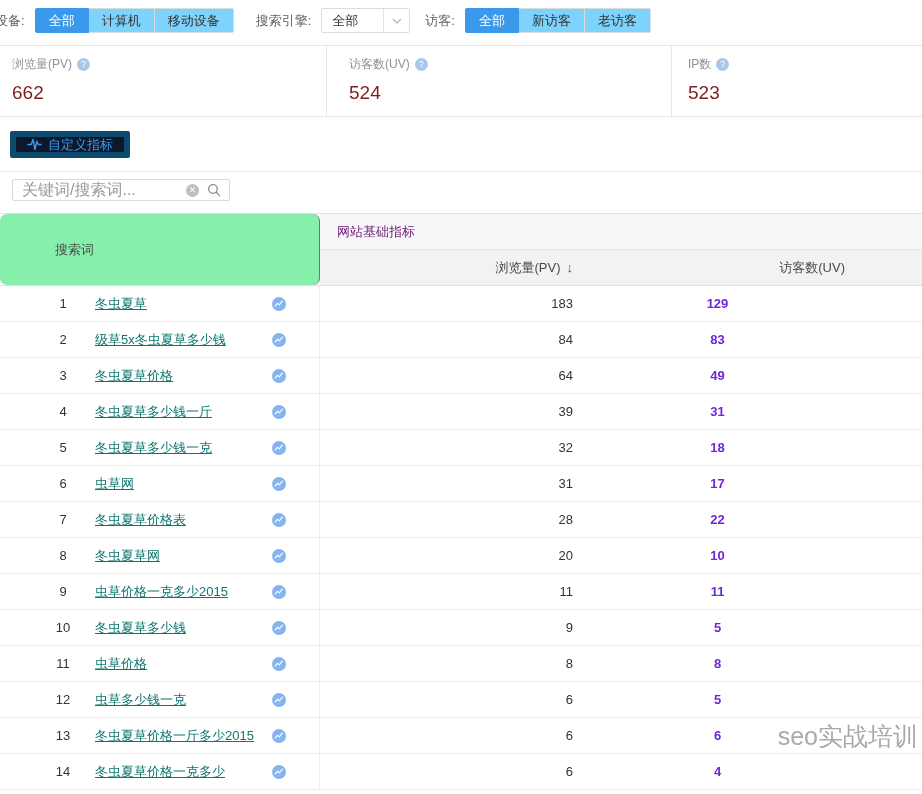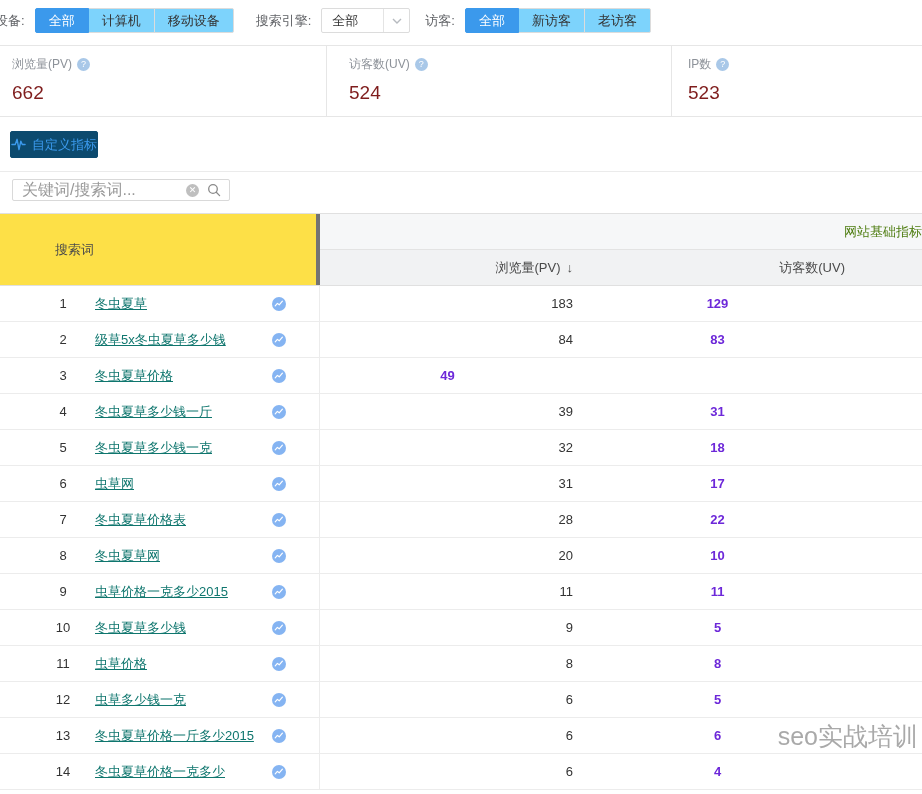--- a/index.html
+++ b/index.html
@@ -39,21 +39,21 @@
   .stat.s3 { flex:1; padding-left:16px; }
   .stat-label { color:#8d9299; font-size:12px; display:flex; align-items:center; gap:5px; }
   .help-icon {
     width:13px; height:13px; border-radius:50%; background:#a9c8e8; color:#fff;
     font-size:9px; line-height:13px; text-align:center; display:inline-block; cursor:pointer;
   }
   .stat-value { font-size:19px; color:#7f1d1d; margin-top:9px; }
   
   .custom-area { height:55px; border-bottom:1px solid #ebebeb; padding:14px 0 0 10px; }
   .custom-btn {
-    height:27px; padding:0 0; background:#0c4a6e; border:1px solid #0c4a6e; border-radius:2px;
+    height:27px; padding:0 11px; background:#0f172a; border:6px solid #0c4a6e; border-radius:2px;
     display:inline-flex; align-items:center; gap:6px; color:#3b99ec; cursor:pointer; font-size:13px;
   }
   
   .search-area { height:41px; padding:7px 0 0 12px; }
   .search-box {
     width:218px; height:22px; border:1px solid #d9d9d9; border-radius:2px;
     display:flex; align-items:center; background:#fff;
   }
   .search-input {
     flex:1; border:0; outline:none; padding:0 6px 0 9px; font-size:16px; color:#333;
@@ -62,25 +62,25 @@
   .search-input::placeholder { color:#9a9a9a; }
   .clear-icon {
     width:13px; height:13px; border-radius:50%; background:#bfbfbf; color:#fff; font-size:9px;
     line-height:13px; text-align:center; margin-right:8px; cursor:pointer; flex:none;
   }
   .search-icon { margin-right:8px; cursor:pointer; flex:none; display:flex; }
   
   .table { border-top:1px solid #e0e0e0; }
   .thead { display:flex; height:72px; border-bottom:1px solid #e0e0e0; }
   .th-kw {
-    width:320px; background:#fde047; border-right:4px solid #737373;
-    display:flex; align-items:center; padding-left:55px; color:#4a4a4a;
+    width:320px; background:#86efac; border-right:1px solid #737373;
+    display:flex; align-items:center; padding-left:55px; color:#4a4a4a;border-radius:7px;
   }
   .th-right { flex:1; }
-  .th-group { height:36px; line-height:36px; background:#f6f7f8; border-bottom:1px solid #e3e3e3; padding-left:17px; color:#4d7c0f;text-align:right; }
+  .th-group { height:36px; line-height:36px; background:#f6f7f8; border-bottom:1px solid #e3e3e3; padding-left:17px; color:#701a75; }
   .th-cols { height:35px; background:#f1f2f3; display:flex; align-items:center; }
   .th-pv { width:270px; text-align:right; padding-right:17px; color:#4a4a4a; cursor:pointer; }
   .th-uv { width:272px; text-align:right; padding-right:17px; color:#4a4a4a; cursor:pointer; }
   .sort-arrow { color:#4c4c4c; font-weight:bold; margin-left:6px; }
   .trow { display:flex; height:36px; border-bottom:1px solid #ececec; align-items:stretch; }
   .cell-kw { width:320px; border-right:1px solid #ececec; display:flex; align-items:center; position:relative; }
   .rank { margin-left:48px; width:30px; text-align:center; color:#333; }
   .kw { margin-left:17px; color:#0f766e; text-decoration:underline; cursor:pointer; white-space:nowrap; }
   .trend { position:absolute; left:272px; top:11px; width:14px; height:14px; cursor:pointer; display:flex; }
   .cell-pv { width:270px; text-align:right; padding-right:17px; line-height:35px; color:#333; }
@@ -217,20 +217,21 @@
     <div class="cell-kw">
       <span class="rank">3</span>
       <a class="kw">冬虫夏草价格</a>
       <span class="trend">
         <svg width="14" height="14" viewBox="0 0 14 14">
               <circle cx="7" cy="7" r="7" fill="#85b4f2"></circle>
               <polyline points="3.2,8.8 5.4,6.4 7.2,7.8 10.4,4.2" fill="none" stroke="#fff" stroke-width="1.2" stroke-linecap="round" stroke-linejoin="round"></polyline>
             </svg>
       </span>
     </div>
+    <div class="cell-pv">64</div>
     <div class="cell-uv">49</div>
     <div class="cell-fill"></div>
   </div>
 
   <div class="trow">
     <div class="cell-kw">
       <span class="rank">4</span>
       <a class="kw">冬虫夏草多少钱一斤</a>
       <span class="trend">
         <svg width="14" height="14" viewBox="0 0 14 14">

